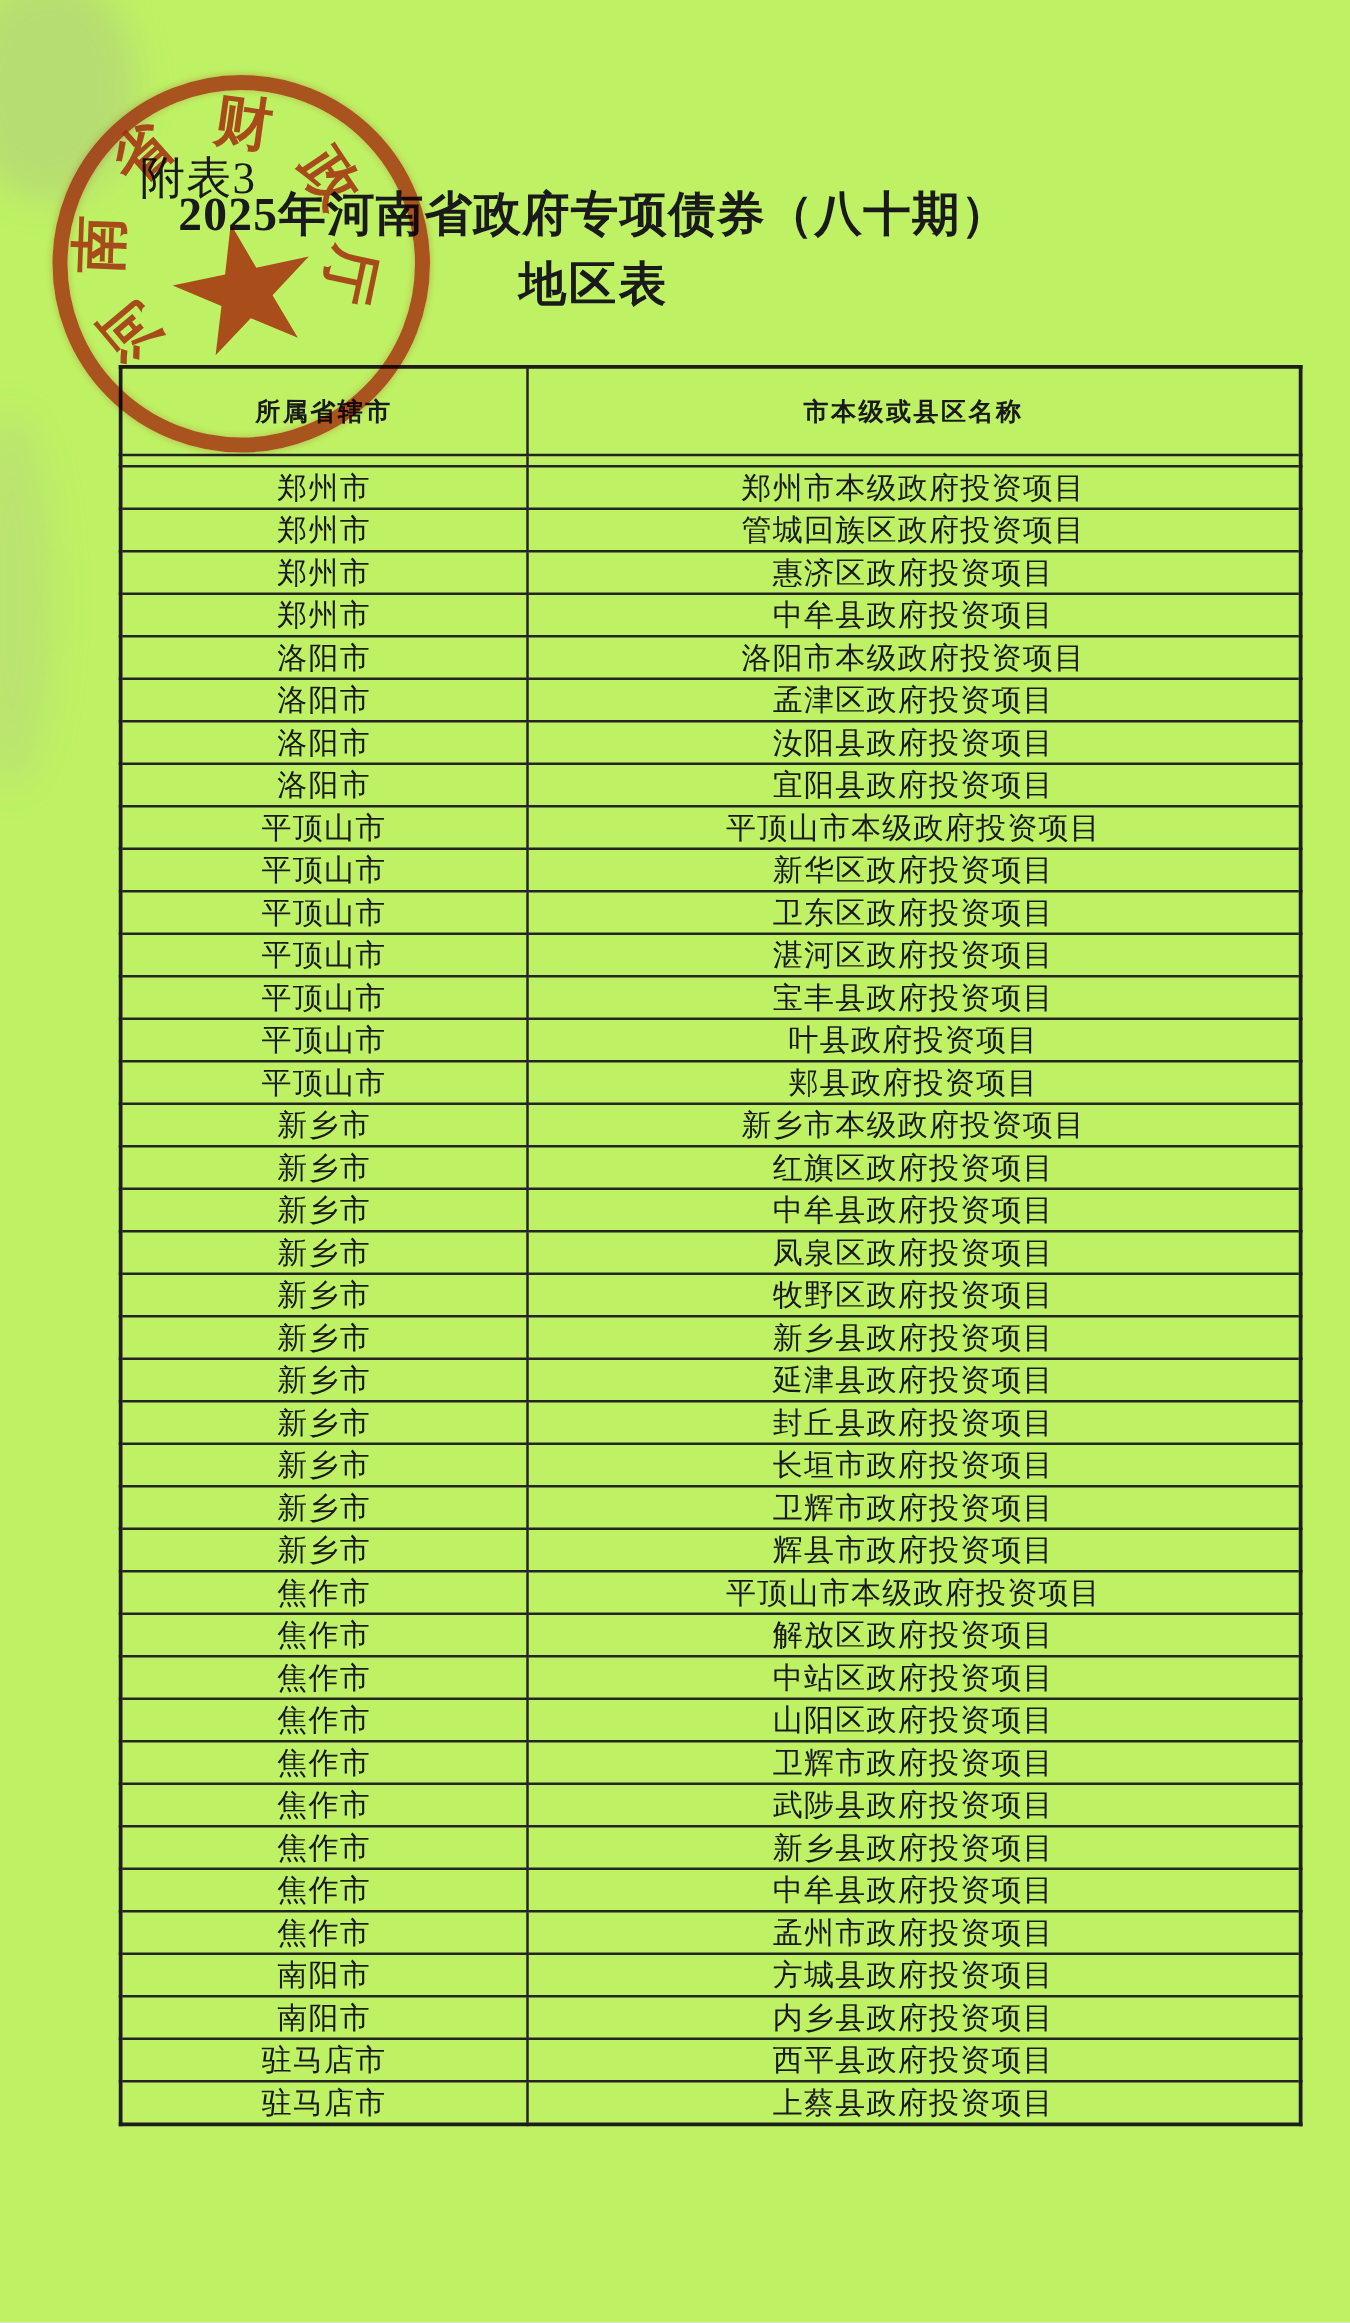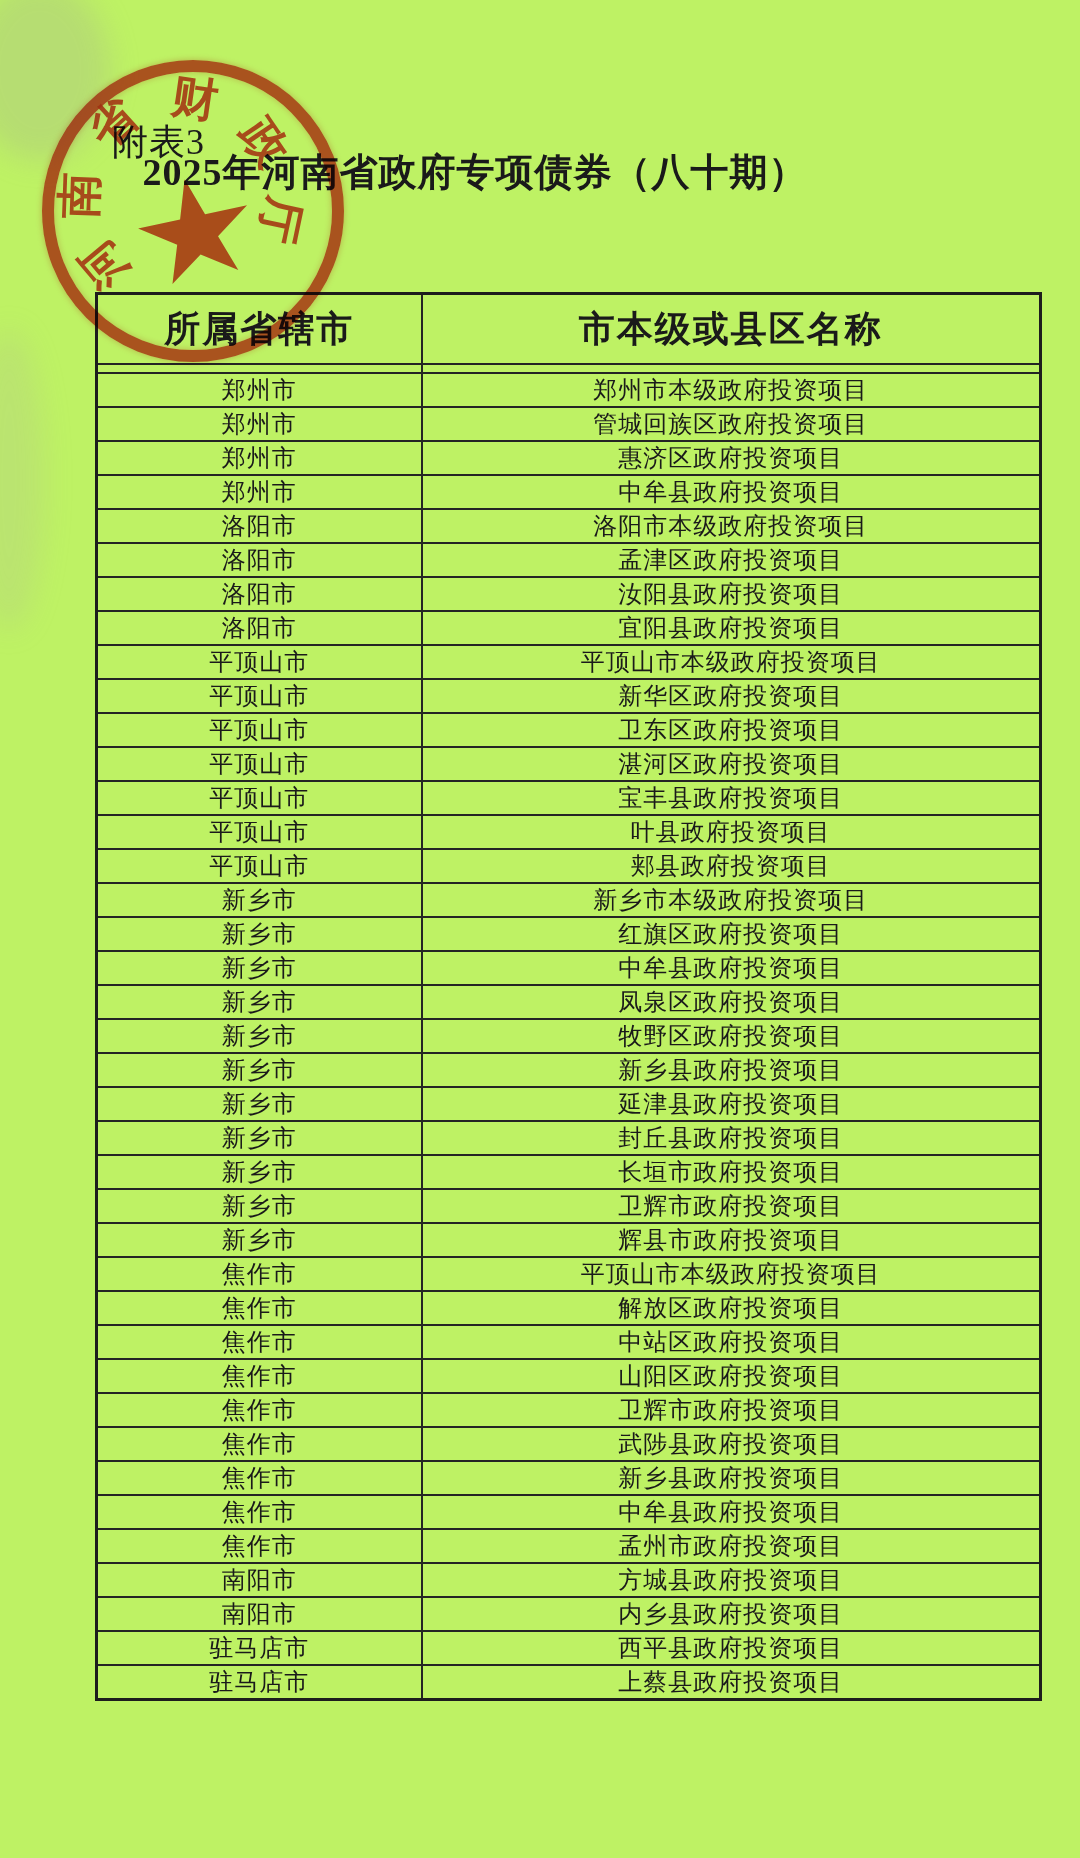--- a/index.html
+++ b/index.html
@@ -41,21 +41,21 @@
     text-align:center;
     vertical-align:middle;
     overflow:hidden;
     white-space:nowrap;
   }
   table.region{border:3px solid #1d1d1d;}
   col.c1{width:325px;}
   col.c2{width:619px;}
   tr.header-row th{
     height:68px;
-    font-size:36px;font-weight:bold;
+    font-size:20px;font-weight:bold;
     letter-spacing:2px;
   }
   tr.spacer-row td{height:7px;border-top:2px solid #242424;}
   tr.data-row td{
     height:30.6px;
     font-size:24px;
     letter-spacing:1px;
   }
 
   .seal{
@@ -91,20 +91,21 @@
 <body>
 
 <div class="page">
   <div class="smudge smudge-a"></div>
   <div class="smudge smudge-b"></div>
 
   <div class="appendix">附表3</div>
 
   <div class="title-block">
     <div class="title">2025年河南省政府专项债券（八十期）</div>
+    <div class="subtitle">地区表</div>
   </div>
 
   <table class="region">
     <colgroup>
         <col class="c1">
         <col class="c2">
       </colgroup>
     <thead>
       <tr class="header-row">
         <th>所属省辖市</th>

